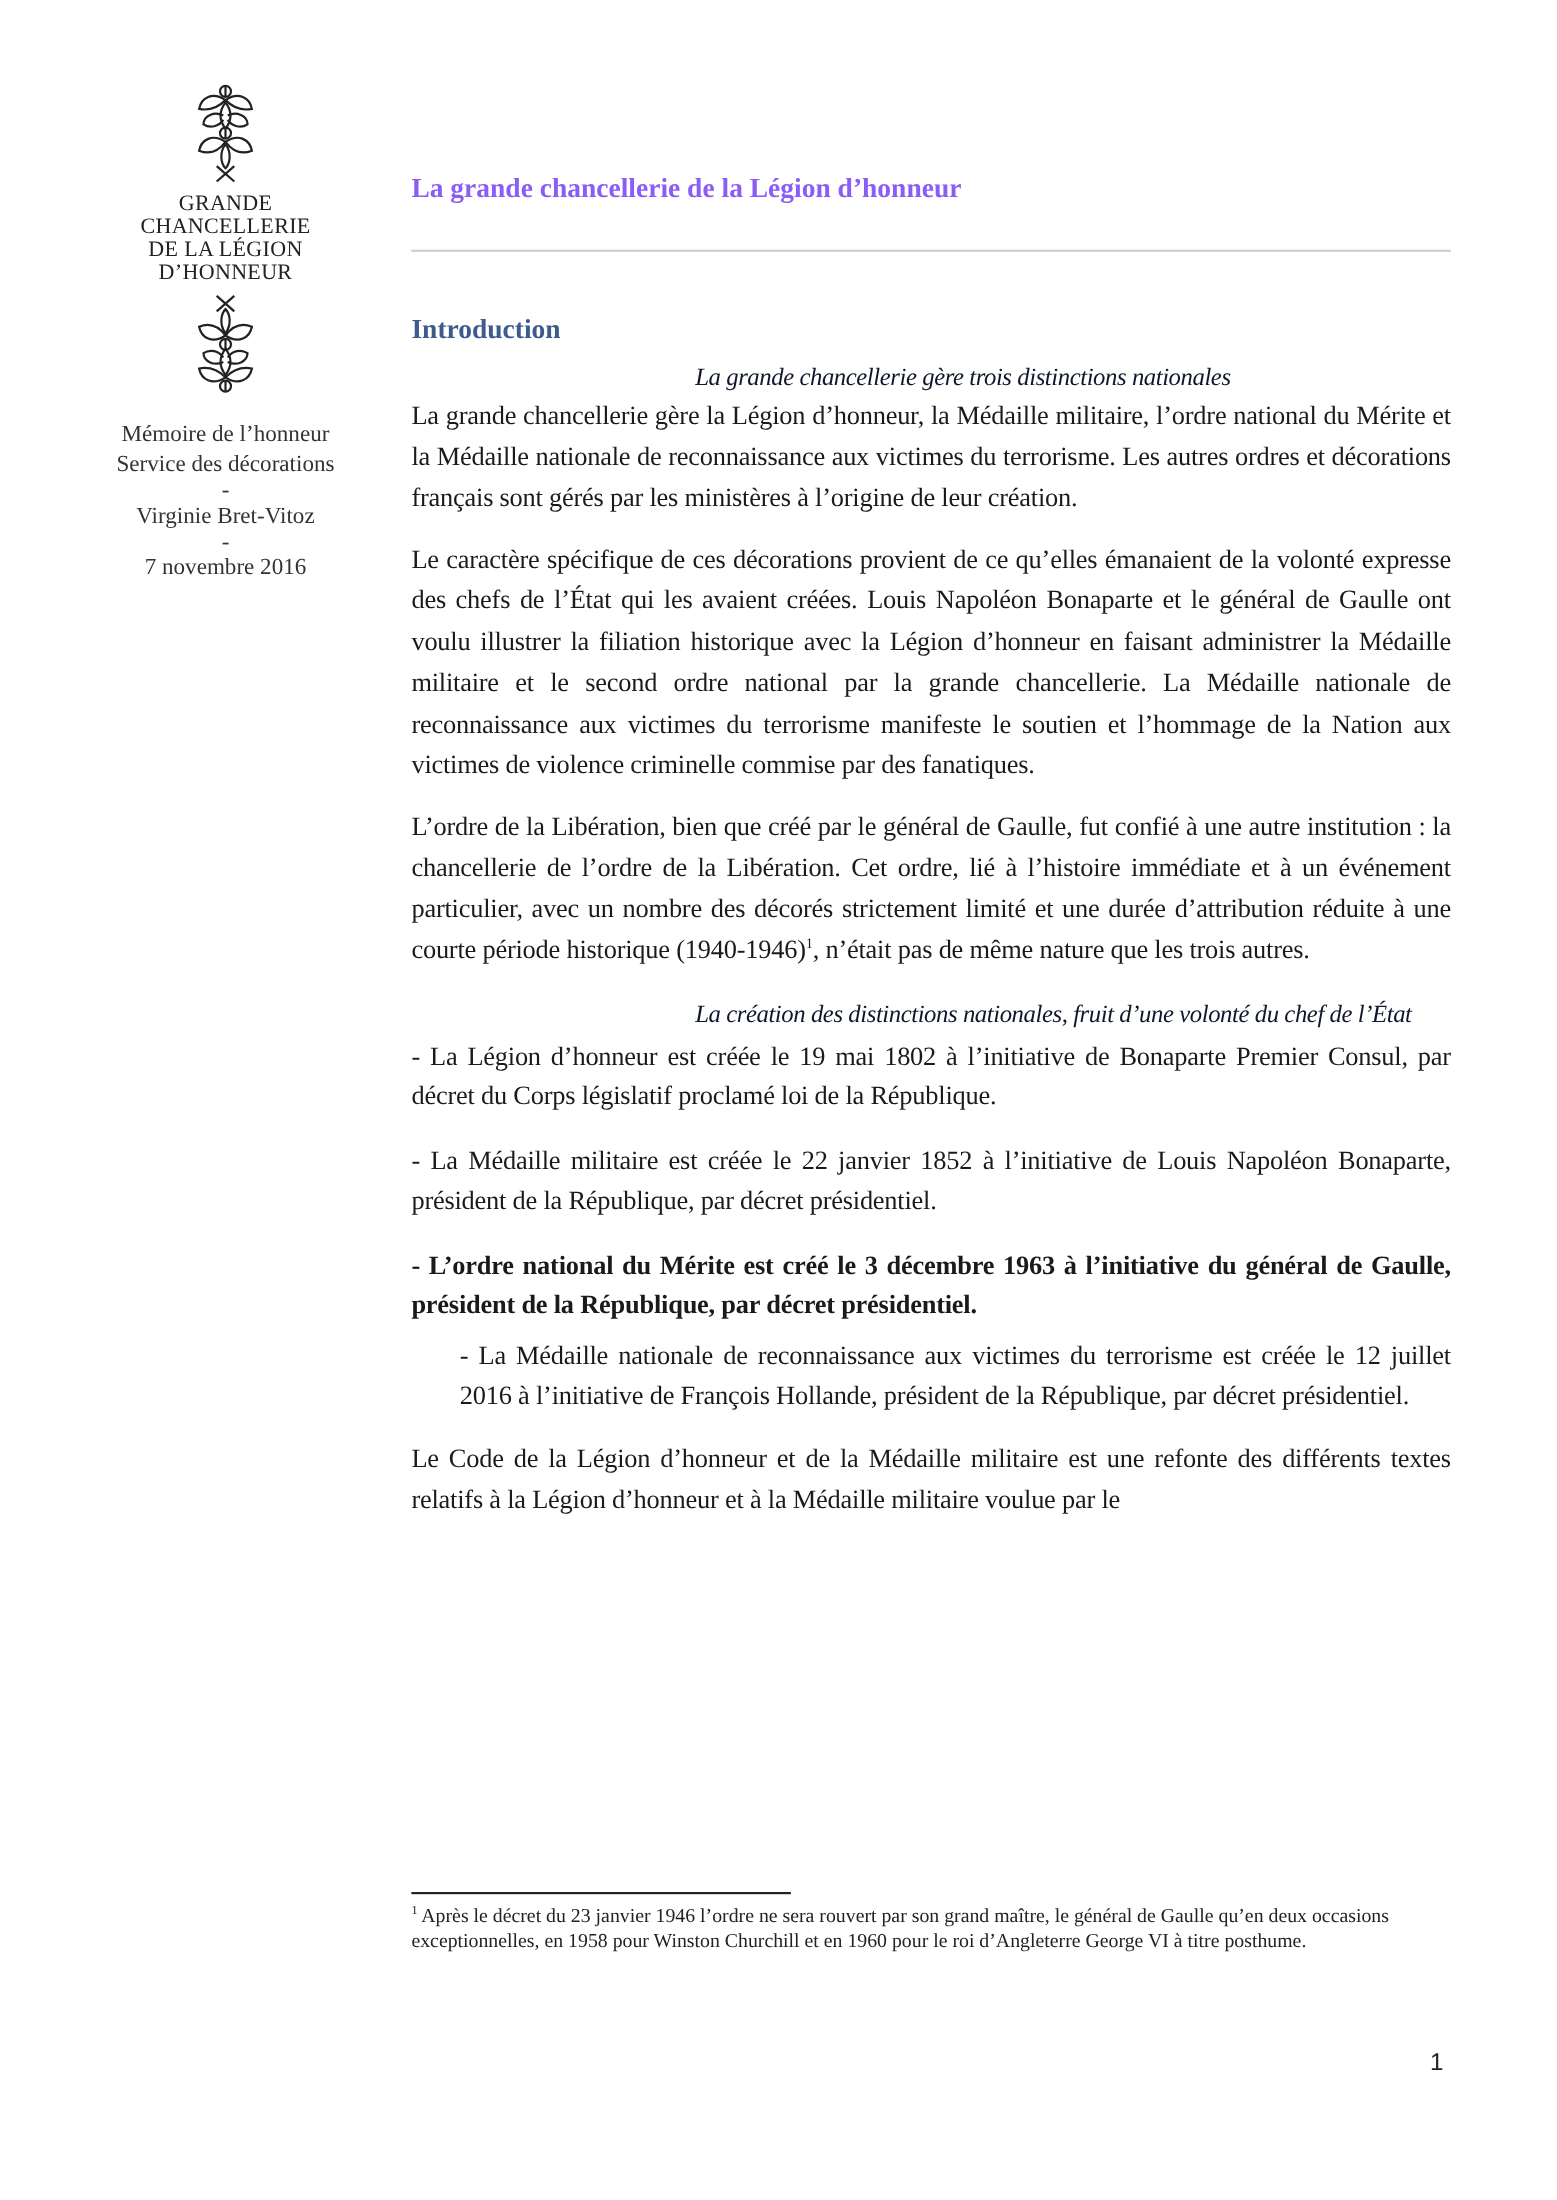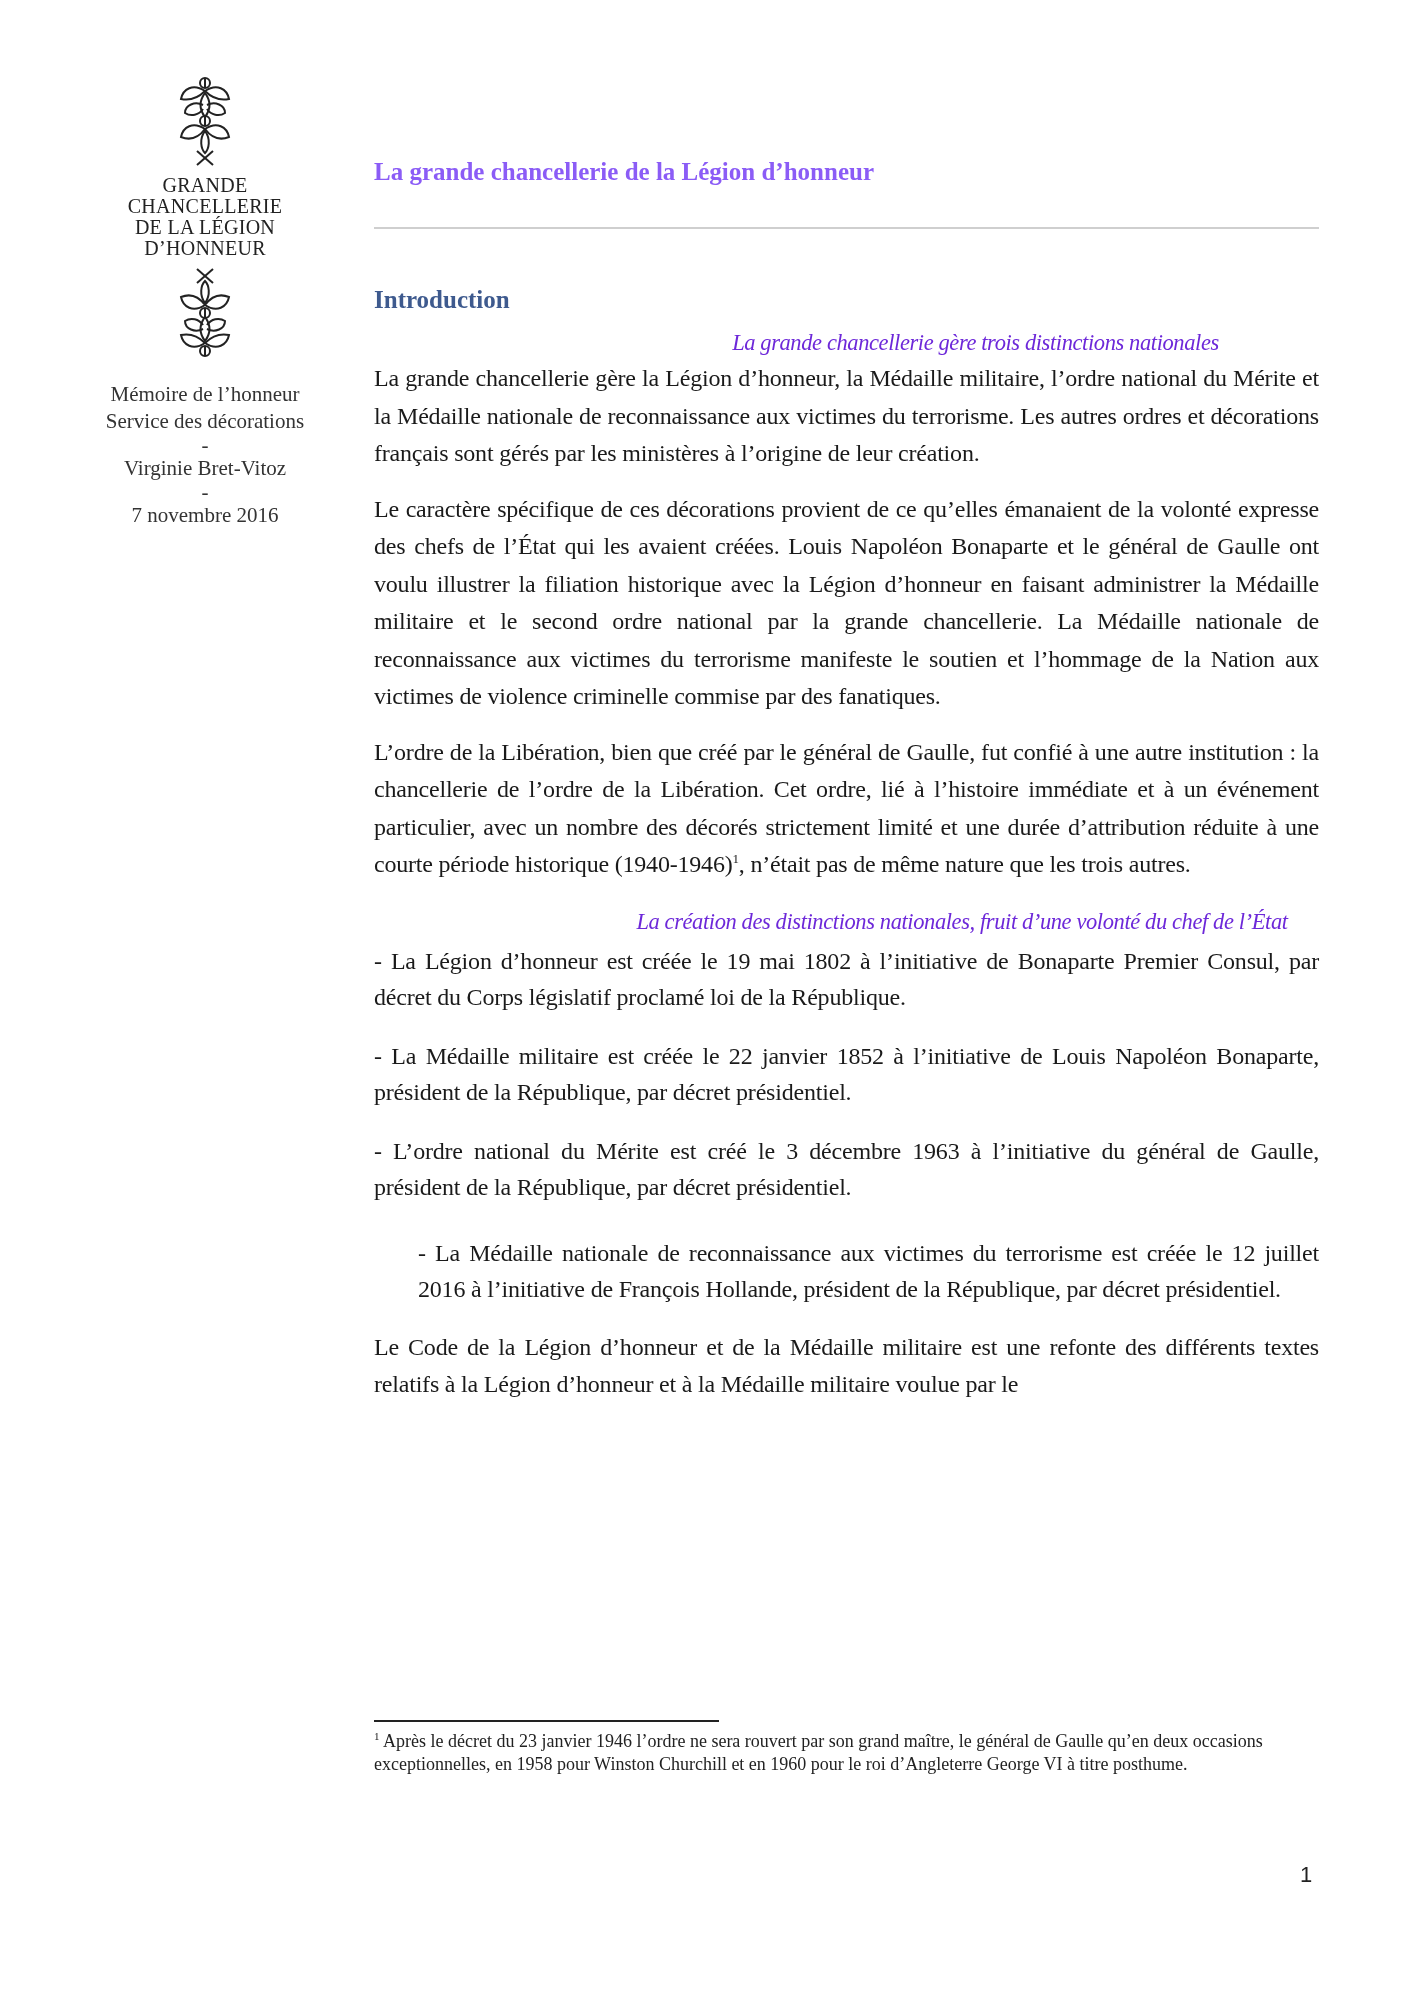--- a/index.html
+++ b/index.html
@@ -68,26 +68,25 @@
       color: #3e5a8e;
     }
     .content {
       position: absolute;
       top: 325px;
       left: 0;
       width: 945px;
     }
     .subhead {
       font-style: italic;
-      color: #6d28d9;
+      color: #0f172a;
       font-size: 22.5px;
       line-height: 35px;
       margin-left: 258px;
       letter-spacing: -0.4px;
-      text-align: center;
     }
     p.body {
       font-size: 24px;
       line-height: 37.5px;
       text-align: justify;
       letter-spacing: -0.2px;
       margin-bottom: 18px;
     }
     p.body.tight { line-height: 36px; margin-bottom: 23px; }
     sup { font-size: 13px; vertical-align: super; line-height: 0; }
@@ -180,21 +179,21 @@
   <h2 class="intro-heading">Introduction</h2>
 
   <div class="content">
     <div class="subhead">La grande chancellerie gère trois distinctions nationales</div>
     <p class="body">La grande chancellerie gère la Légion d’honneur, la Médaille militaire, l’ordre national du Mérite et la Médaille nationale de reconnaissance aux victimes du terrorisme. Les autres ordres et décorations français sont gérés par les ministères à l’origine de leur création.</p>
     <p class="body">Le caractère spécifique de ces décorations provient de ce qu’elles émanaient de la volonté expresse des chefs de l’État qui les avaient créées. Louis Napoléon Bonaparte et le général de Gaulle ont voulu illustrer la filiation historique avec la Légion d’honneur en faisant administrer la Médaille militaire et le second ordre national par la grande chancellerie. La Médaille nationale de reconnaissance aux victimes du terrorisme manifeste le soutien et l’hommage de la Nation aux victimes de violence criminelle commise par des fanatiques.</p>
     <p class="body" style="margin-bottom:20px;"><span>L’ordre de la Libération, bien que créé par le général de Gaulle, fut confié à une autre institution : la chancellerie de l’ordre de la Libération. Cet ordre, lié à l’histoire immédiate et à un événement particulier, avec un nombre des décorés strictement limité et une durée d’attribution réduite à une courte période historique (1940-1946)</span><sup>1</sup><span>, n’était pas de même nature que les trois autres.</span></p>
     <div class="subhead" style="width:660px;">La création des distinctions nationales, fruit d’une volonté du chef de l’État</div>
     <p class="body tight" style="margin-top:4px;">- La Légion d’honneur est créée le 19 mai 1802 à l’initiative de Bonaparte Premier Consul, par décret du Corps législatif proclamé loi de la République.</p>
     <p class="body tight">- La Médaille militaire est créée le 22 janvier 1852 à l’initiative de Louis Napoléon Bonaparte, président de la République, par décret présidentiel.</p>
-    <p class="body tight" style="margin-bottom:30px;">- L’ordre national du Mérite est créé le 3 décembre 1963 à l’initiative du général de Gaulle, président de la République, par décret présidentiel.</p>
+    <p class="body tight" style="margin-bottom:10px;font-weight:bold;">- L’ordre national du Mérite est créé le 3 décembre 1963 à l’initiative du général de Gaulle, président de la République, par décret présidentiel.</p>
     <p class="body tight" style="margin-bottom:22px;margin-left:44px;">- La Médaille nationale de reconnaissance aux victimes du terrorisme est créée le 12 juillet 2016 à l’initiative de François Hollande, président de la République, par décret présidentiel.</p>
     <p class="body" style="margin-top:2px;">Le Code de la Légion d’honneur et de la Médaille militaire est une refonte des différents textes relatifs à la Légion d’honneur et à la Médaille militaire voulue par le</p>
   </div>
 </main>
 
 <div class="fn-rule"></div>
 <div class="footnote"><sup>1</sup><span> Après le décret du 23 janvier 1946 l’ordre ne sera rouvert par son grand maître, le général de Gaulle qu’en deux occasions exceptionnelles, en 1958 pour Winston Churchill et en 1960 pour le roi d’Angleterre George VI à titre posthume.</span></div>
 
 <div class="page-number">1</div>
 

